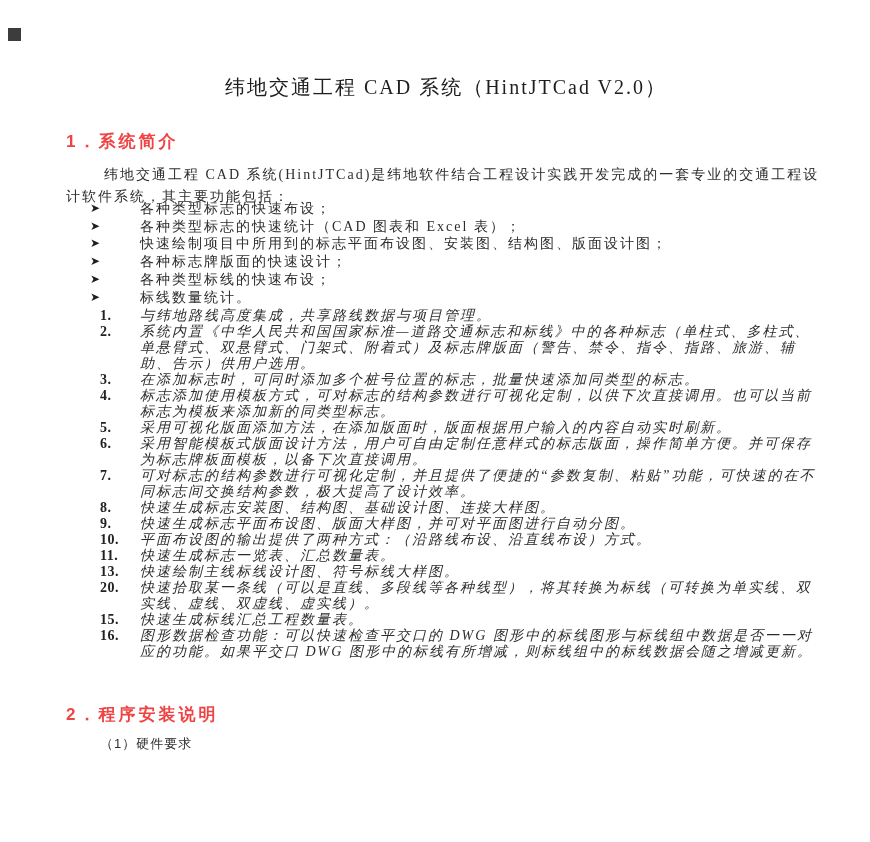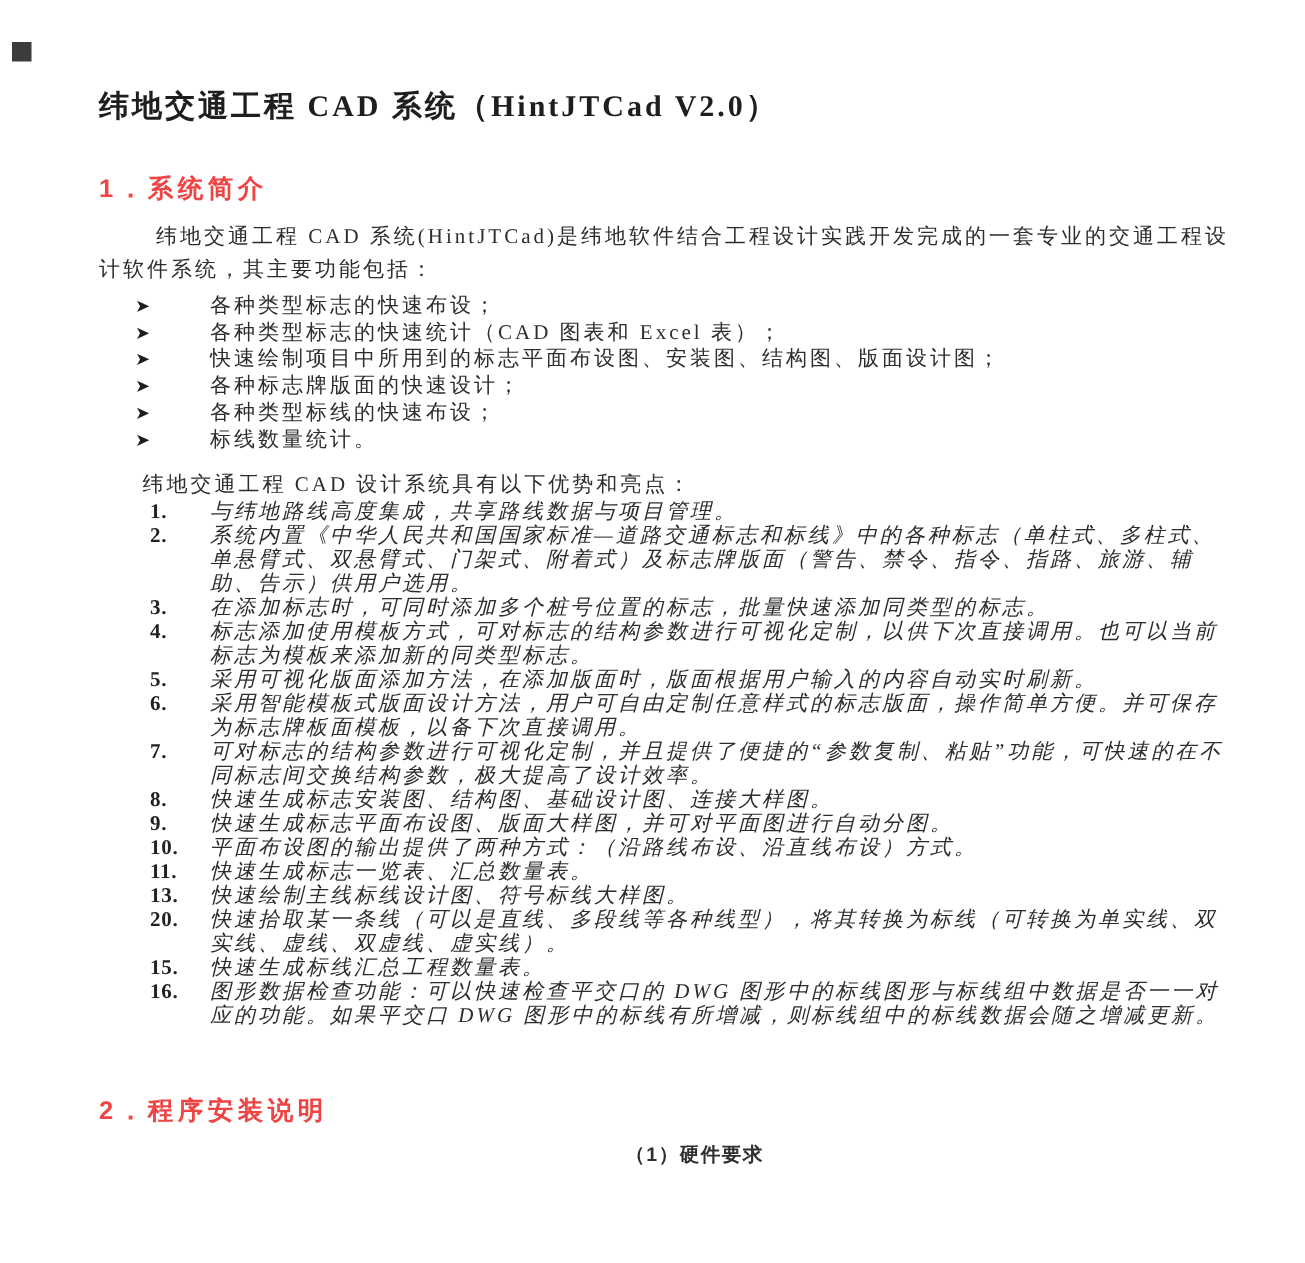--- a/index.html
+++ b/index.html
@@ -15,39 +15,40 @@
     position: absolute;
     left: 8px; top: 28px;
     width: 13px; height: 13px;
     background: #3c3c3c;
   }
   .page {
     position: absolute;
     left: 66px; right: 44px; top: 0;
   }
   .title {
-    margin: 59px 0 0;
+    margin: 75px 0 0;
+    text-align: center;
     font-size: 20px;
     line-height: 24px;
-    font-weight: bold;
+    font-weight: normal;
     letter-spacing: 2px;
     color: #1e1e1e;
   }
   .sec-heading {
     margin: 33px 0 0;
     font-family: "Liberation Sans", "DejaVu Sans", sans-serif;
     font-size: 17px;
     line-height: 20px;
     font-weight: 600;
     letter-spacing: 3px;
     color: #ef4444;
   }
   .sec-heading--2 { margin-top: 45px; }
   .intro {
-    margin: 12px 0 12px;
+    margin: 12px 0 0;
     font-size: 14px;
     line-height: 22px;
     letter-spacing: 2px;
     text-indent: 38px;
   }
   .bullets {
     margin: -8px 0 0 24px;
     padding: 0;
     list-style: none;
     font-size: 14px;
@@ -83,24 +84,23 @@
     font-weight: 600;
     letter-spacing: 0.5px;
     color: #222222;
   }
   .adv .txt { flex: 1; font-style: italic; }
   .sub-heading {
     margin: 11px 0 0 34px;
     font-family: "Liberation Sans", "DejaVu Sans", sans-serif;
     font-size: 13px;
     line-height: 15px;
-    font-weight: bold;
+    font-weight: normal;
     letter-spacing: 1px;
     color: #2f2f2f;
-    text-align: center;
   }
 </style>
 </head>
 <body>
 
 <div class="corner-mark"></div>
 
 <div class="page">
 
   <h1 class="title">纬地交通工程 CAD 系统（HintJTCad V2.0）</h1>
@@ -129,21 +129,20 @@
       <li>
         <span class="arrow">➤</span>
         <span class="btxt">各种类型标线的快速布设；</span>
       </li>
       <li>
         <span class="arrow">➤</span>
         <span class="btxt">标线数量统计。</span>
       </li>
     </ul>
 
-  <p class="adv-intro">纬地交通工程 CAD 设计系统具有以下优势和亮点：</p>
 
   <ol class="adv" id="advantages">
       <li>
         <span class="num">1.</span>
         <span class="txt">与纬地路线高度集成，共享路线数据与项目管理。</span>
       </li>
       <li>
         <span class="num">2.</span>
         <span class="txt">系统内置《中华人民共和国国家标准—道路交通标志和标线》中的各种标志（单柱式、多柱式、单悬臂式、双悬臂式、门架式、附着式）及标志牌版面（警告、禁令、指令、指路、旅游、辅助、告示）供用户选用。</span>
       </li>

